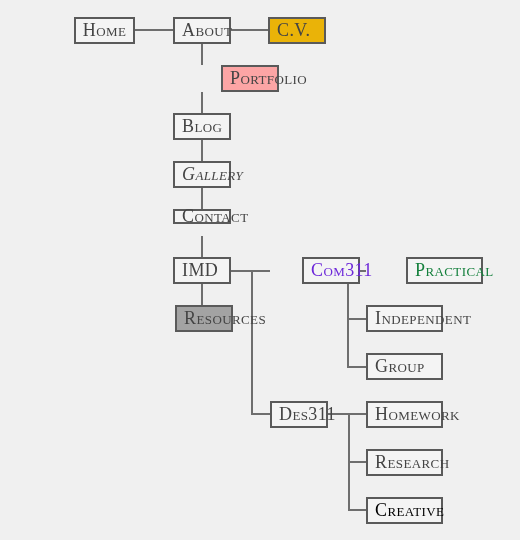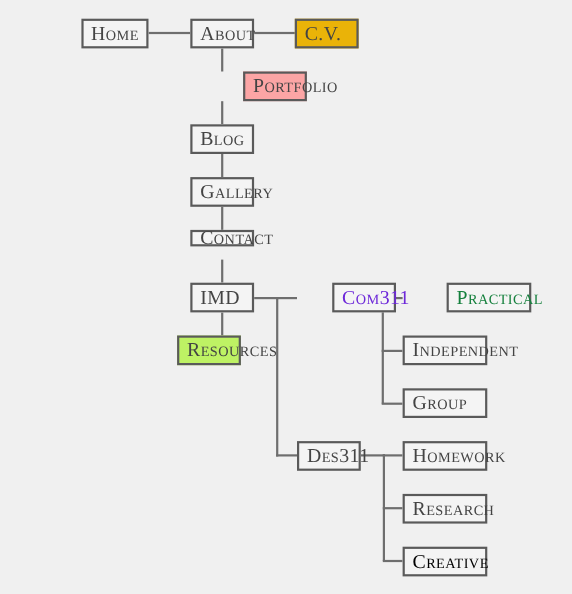--- a/index.html
+++ b/index.html
@@ -72,24 +72,24 @@
     <div class="connector h" style="left: 328px; top: 413px; width: 22px; background: rgb(110, 110, 110);"></div>
     <div class="connector v" style="left: 348px; top: 413px; height: 97px; background: rgb(110, 110, 110);"></div>
     <div class="connector h" style="left: 348px; top: 413px; width: 18px; background: rgb(110, 110, 110);"></div>
     <div class="connector h" style="left: 348px; top: 461px; width: 18px; background: rgb(110, 110, 110);"></div>
     <div class="connector h" style="left: 348px; top: 509px; width: 18px; background: rgb(110, 110, 110);"></div>
     <div class="node center" style="left: 74px; top: 17px; width: 61px; height: 27px; background: rgb(244, 244, 244); border-color: rgb(90, 90, 90); color: rgb(68, 68, 68);">Home</div>
     <div class="node" style="left: 173px; top: 17px; width: 58px; height: 27px; background: rgb(244, 244, 244); border-color: rgb(90, 90, 90); color: rgb(68, 68, 68);">About</div>
     <div class="node" style="left: 268px; top: 17px; width: 58px; height: 27px; background: #eab308; border-color: rgb(90, 90, 90); color: rgb(68, 68, 68);">C.V.</div>
     <div class="node" style="left: 173px; top: 65px; width: 58px; height: 27px; background: #fca5a5; border-color: rgb(90, 90, 90); color: rgb(68, 68, 68); margin-left: 48px;">Portfolio</div>
     <div class="node" style="left: 173px; top: 113px; width: 58px; height: 27px; background: rgb(244, 244, 244); border-color: rgb(90, 90, 90); color: rgb(68, 68, 68);">Blog</div>
-    <div class="node" style="left: 173px; top: 161px; width: 58px; height: 27px; background: rgb(244, 244, 244); border-color: rgb(90, 90, 90); color: rgb(68, 68, 68);">Gallery</div>
+    <div class="node" style="left: 173px; top: 161px; width: 58px; height: 27px; background: rgb(244, 244, 244); border-color: rgb(90, 90, 90); color: rgb(68, 68, 68); font-style: italic;">Gallery</div>
     <div class="node" style="left: 173px; top: 209px; width: 58px; height: 15px; background: rgb(244, 244, 244); border-color: rgb(90, 90, 90); color: rgb(68, 68, 68);">Contact</div>
     <div class="node" style="left: 173px; top: 257px; width: 58px; height: 27px; background: rgb(244, 244, 244); border-color: rgb(90, 90, 90); color: rgb(68, 68, 68);">IMD</div>
-    <div class="node" style="left: 161px; top: 305px; width: 58px; height: 27px; background: #bef264; border-color: rgb(90, 90, 90); color: rgb(68, 68, 68);">Resources</div>
+    <div class="node" style="left: 175px; top: 305px; width: 58px; height: 27px; background: #a3a3a3; border-color: rgb(90, 90, 90); color: rgb(68, 68, 68);">Resources</div>
     <div class="node" style="left: 270px; top: 257px; width: 58px; height: 27px; background: rgb(244, 244, 244); border-color: rgb(90, 90, 90); color: #6d28d9; margin-left: 32px;">Com311</div>
     <div class="node" style="left: 366px; top: 257px; width: 77px; height: 27px; background: rgb(244, 244, 244); border-color: rgb(90, 90, 90); color: #15803d; margin-left: 40px;">Practical</div>
     <div class="node" style="left: 366px; top: 305px; width: 77px; height: 27px; background: rgb(244, 244, 244); border-color: rgb(90, 90, 90); color: rgb(68, 68, 68);">Independent</div>
     <div class="node" style="left: 366px; top: 353px; width: 77px; height: 27px; background: rgb(244, 244, 244); border-color: rgb(90, 90, 90); color: rgb(68, 68, 68);">Group</div>
     <div class="node" style="left: 270px; top: 401px; width: 58px; height: 27px; background: rgb(244, 244, 244); border-color: rgb(90, 90, 90); color: rgb(68, 68, 68);">Des311</div>
     <div class="node" style="left: 366px; top: 401px; width: 77px; height: 27px; background: rgb(244, 244, 244); border-color: rgb(90, 90, 90); color: rgb(68, 68, 68);">Homework</div>
     <div class="node" style="left: 366px; top: 449px; width: 77px; height: 27px; background: rgb(244, 244, 244); border-color: rgb(90, 90, 90); color: rgb(68, 68, 68);">Research</div>
     <div class="node" style="left: 366px; top: 497px; width: 77px; height: 27px; background: rgb(244, 244, 244); border-color: rgb(90, 90, 90); color: #000000;">Creative</div>
   </div>
 

